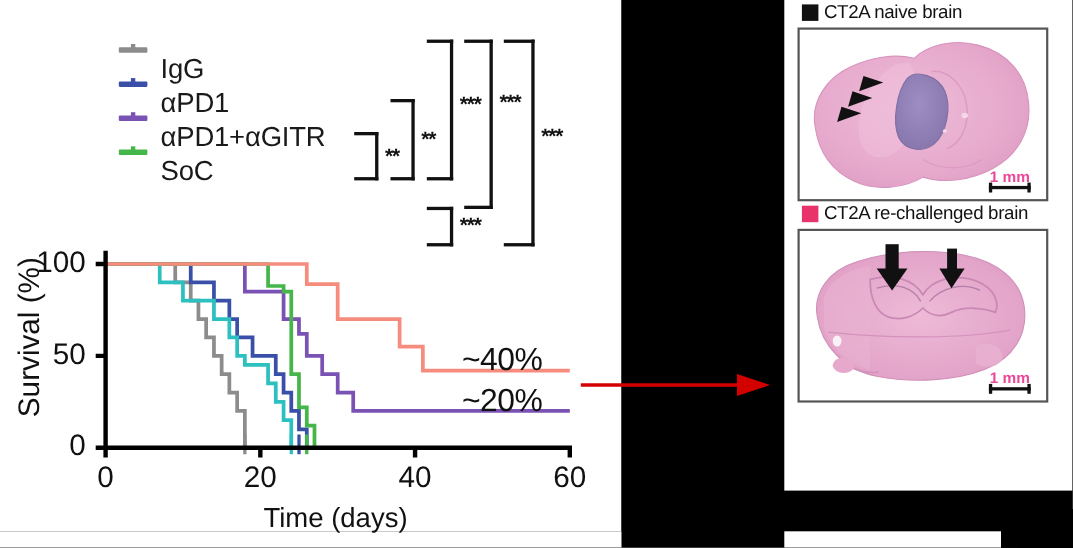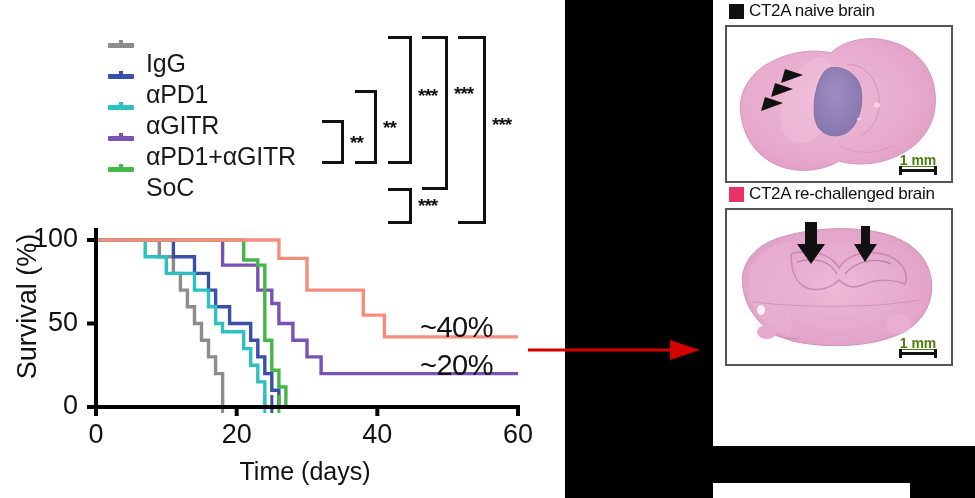--- a/index.html
+++ b/index.html
@@ -33,45 +33,41 @@
   
   #arrow-zone{position:absolute;left:565px;top:0;width:148px;height:498px;background:#000;}
 
   
   #right-panel{position:absolute;left:713px;top:0;width:262px;height:446px;background:#fff;}
   .brain-head{display:flex;align-items:center;height:22px;padding-left:16px;}
   .brain-sw{width:15px;height:15px;flex:0 0 auto;}
   .brain-cap{margin-left:5px;font-size:17px;color:#111;white-space:nowrap;letter-spacing:-.3px;}
   .brain-box{position:relative;margin:3px 0 0 12px;width:228px;height:158px;border:2px solid #555;background:#fff;overflow:hidden;box-sizing:border-box;}
   .scalebar{position:absolute;right:14px;bottom:9px;text-align:center;}
-  .scalebar .sb-txt{font-size:14px;font-weight:bold;color:#4d7c0f;line-height:1;text-decoration:underline;}
+  .scalebar .sb-txt{font-size:14px;font-weight:bold;color:#ec4899;line-height:1;}
   .scalebar .sb-line{margin-top:2px;height:3px;background:#111;position:relative;}
   .scalebar .sb-line::before,.scalebar .sb-line::after{content:"";position:absolute;top:-3px;width:3px;height:9px;background:#111;}
   .scalebar .sb-line::before{left:0;} .scalebar .sb-line::after{right:0;}
 </style>
 </head>
 <body>
 
 <div id="fig">
 
   <div id="left-panel"></div>
   <div id="left-white-foot"></div>
 
   <div id="legend">
       <div class="leg-row">
         <span class="leg-swatch" style="background: rgb(140, 140, 140);"></span>
         <span class="leg-label">IgG</span>
       </div>
       <div class="leg-row">
         <span class="leg-swatch" style="background: rgb(58, 79, 168);"></span>
         <span class="leg-label">αPD1</span>
-      </div>
-      <div class="leg-row">
-        <span class="leg-swatch" style="background: rgb(45, 192, 192);"></span>
-        <span class="leg-label">αGITR</span>
       </div>
       <div class="leg-row">
         <span class="leg-swatch" style="background: rgb(122, 82, 179);"></span>
         <span class="leg-label">αPD1+αGITR</span>
       </div>
       <div class="leg-row">
         <span class="leg-swatch" style="background: rgb(69, 182, 73);"></span>
         <span class="leg-label">SoC</span>
       </div>
     </div>

